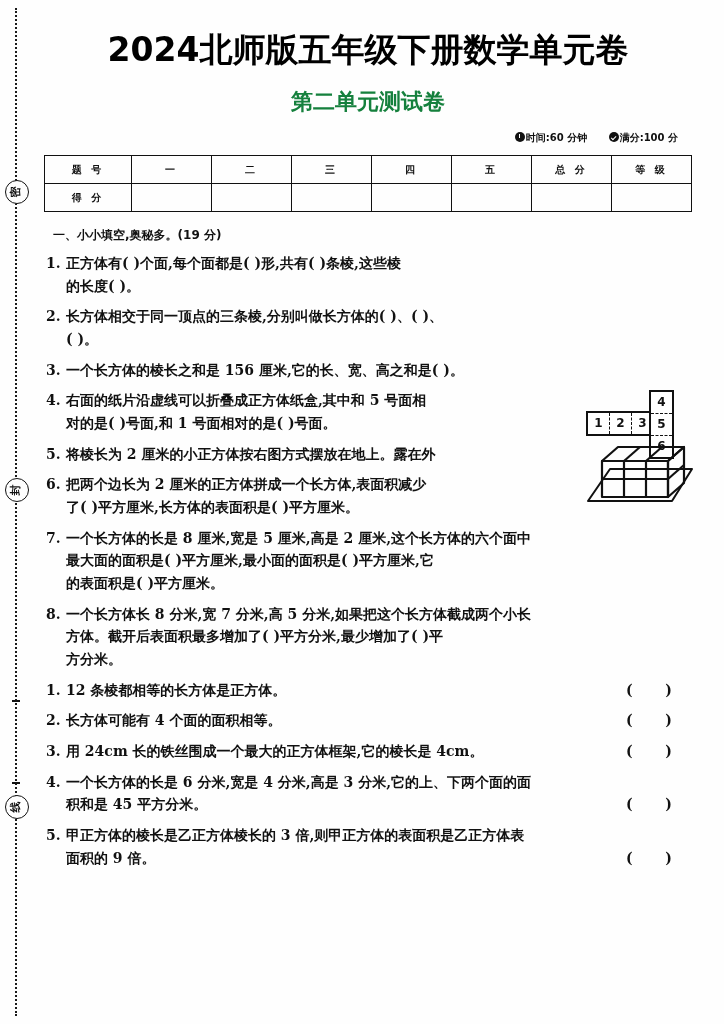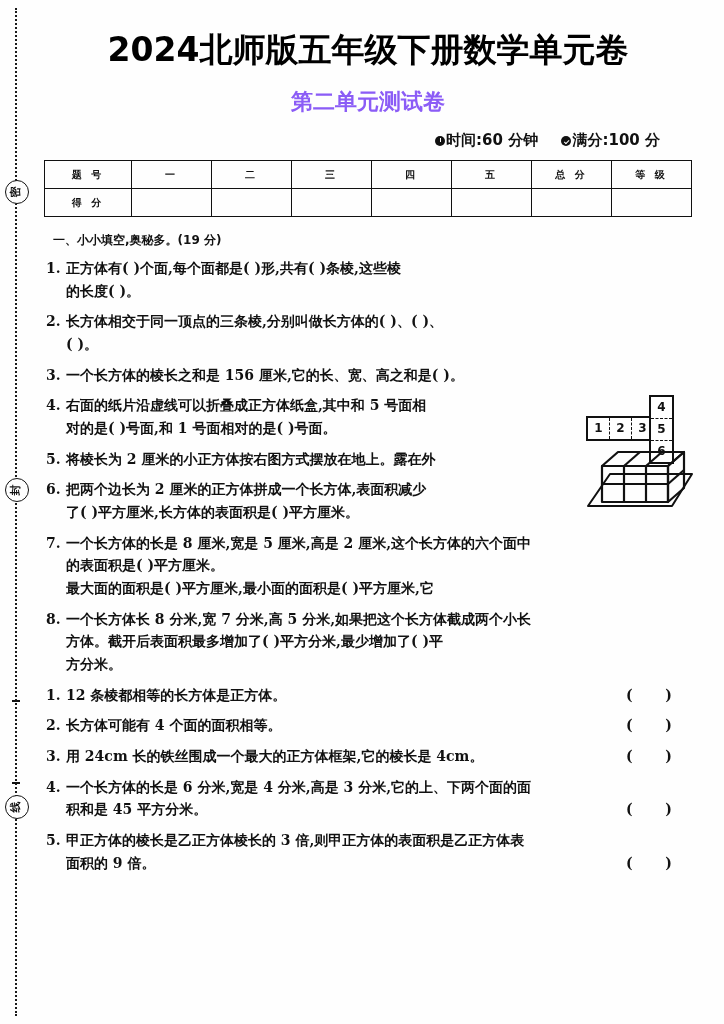--- a/index.html
+++ b/index.html
@@ -68,28 +68,28 @@
     margin-top: 28px;
     font-family: "DejaVu Sans", "Liberation Sans", sans-serif;
     color: #000;
   }
   .subtitle {
     text-align: center;
     font-size: 22px;
     font-weight: bold;
     margin-top: 14px;
     font-family: "DejaVu Sans", "Liberation Sans", sans-serif;
-    color: #8b5cf6;
+    color: #15803d;
   }
 
   .meta-line {
     margin-top: 14px;
-    margin-right: 40px;
+    margin-right: 22px;
     text-align: right;
-    font-size: 15px;
+    font-size: 10px;
     font-weight: bold;
     font-family: "DejaVu Sans", "Liberation Sans", sans-serif;
   }
   .meta-item { display: inline-block; margin-left: 18px; white-space: nowrap; }
   .meta-icon {
     display: inline-block;
     width: 10px; height: 10px;
     border-radius: 50%;
     background: #111;
     position: relative;
@@ -338,22 +338,22 @@
 
       <div class="q">
         <span class="num">6.</span>
         <span class="body">把两个边长为 2 厘米的正方体拼成一个长方体,表面积减少</span>
         <span class="line2">了(           )平方厘米,长方体的表面积是(           )平方厘米。</span>
       </div>
 
       <div class="q">
         <span class="num">7.</span>
         <span class="body">一个长方体的长是 8 厘米,宽是 5 厘米,高是 2 厘米,这个长方体的六个面中</span>
+        <span class="line2">最大面的面积是(           )平方厘米,最小面的面积是(           )平方厘米,它</span>
         <span class="line2">的表面积是(           )平方厘米。</span>
-        <span class="line2">最大面的面积是(           )平方厘米,最小面的面积是(           )平方厘米,它</span>
       </div>
 
       <div class="q">
         <span class="num">8.</span>
         <span class="body">一个长方体长 8 分米,宽 7 分米,高 5 分米,如果把这个长方体截成两个小长</span>
         <span class="line2">方体。截开后表面积最多增加了(           )平方分米,最少增加了(           )平</span>
         <span class="line2">方分米。</span>
       </div>
     </div>
 

